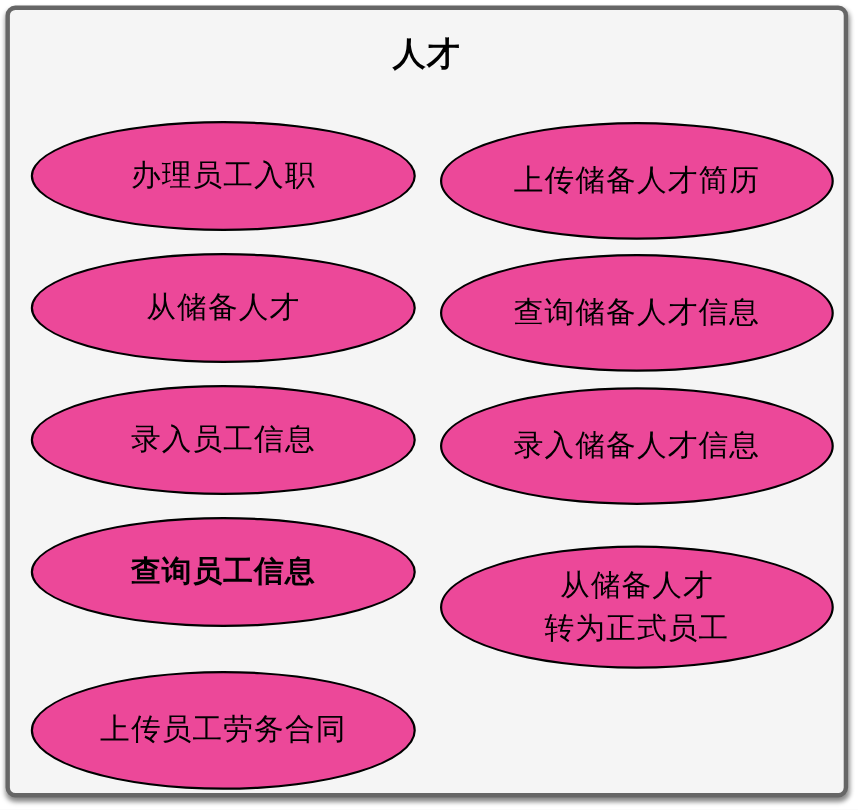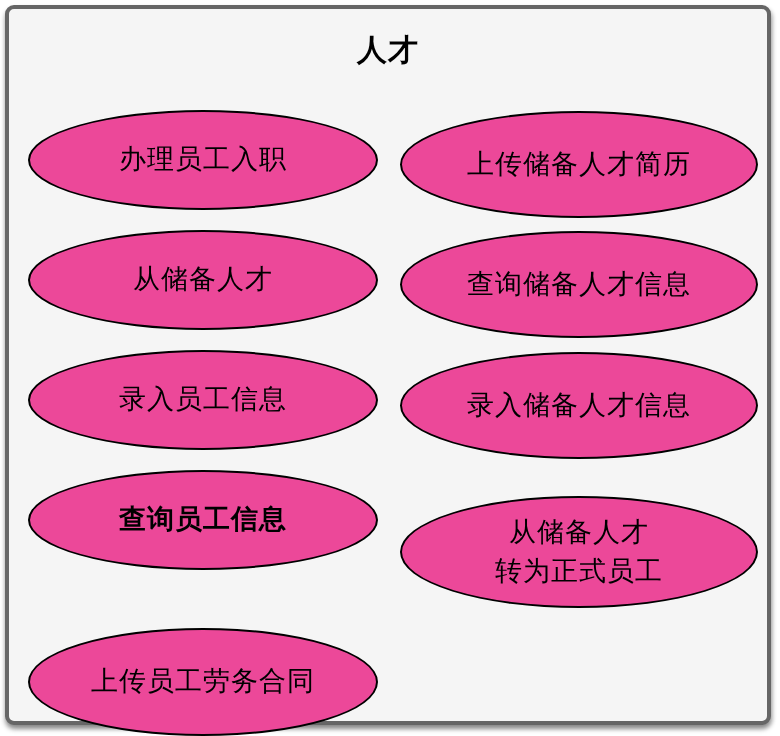--- a/index.html
+++ b/index.html
@@ -52,21 +52,21 @@
     text-align: center;
     white-space: pre-line;
   }
   
   .l { left: 28px;  width: 350px; height: 100px; }
   .r { left: 400px; width: 358px; height: 107px; }
   .l1 { top: 110px; }
   .l2 { top: 230px; }
   .l3 { top: 350px; font-family: Liberation Serif, serif; }
   .l4 { top: 470px; font-weight: bold; }
-  .l5 { top: 628px; height: 108px; }
+  .l5 { top: 610px; height: 108px; }
   .r1 { top: 111px; }
   .r2 { top: 231px; }
   .r3 { top: 352px; }
   .r4 { top: 496px; height: 112px; }
 </style>
 </head>
 <body>
 
 <div class="frame"></div>
 

